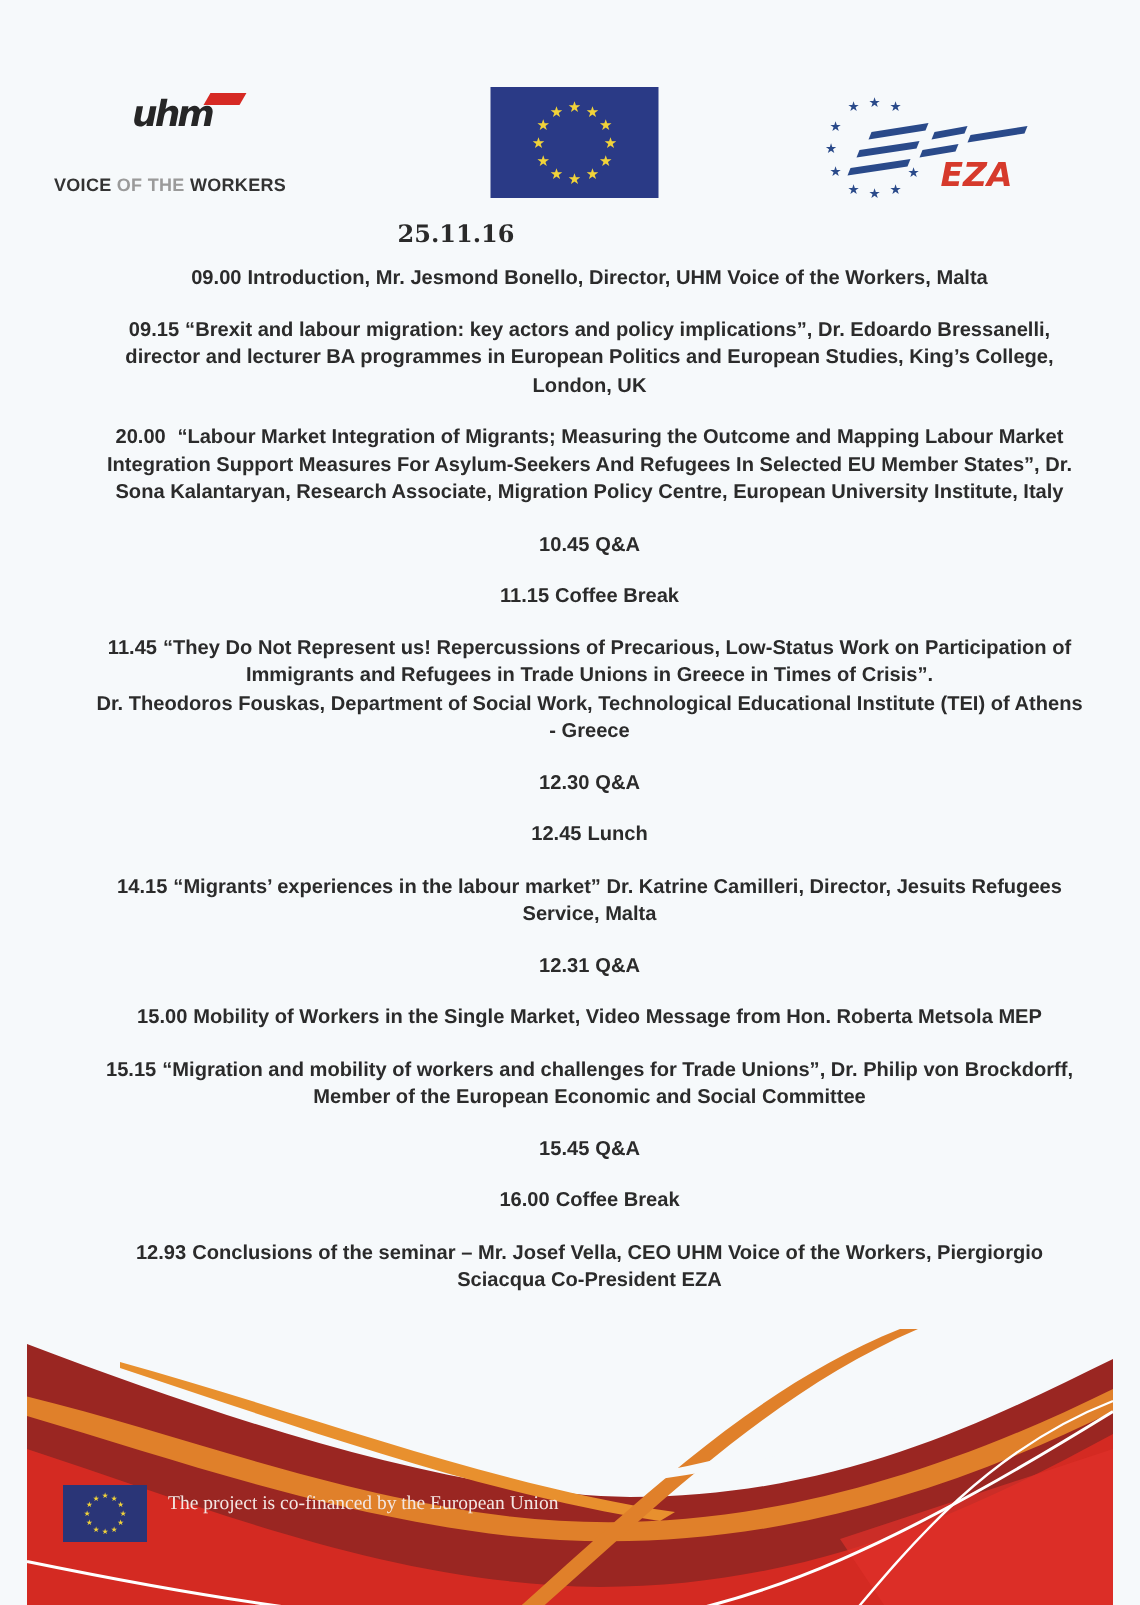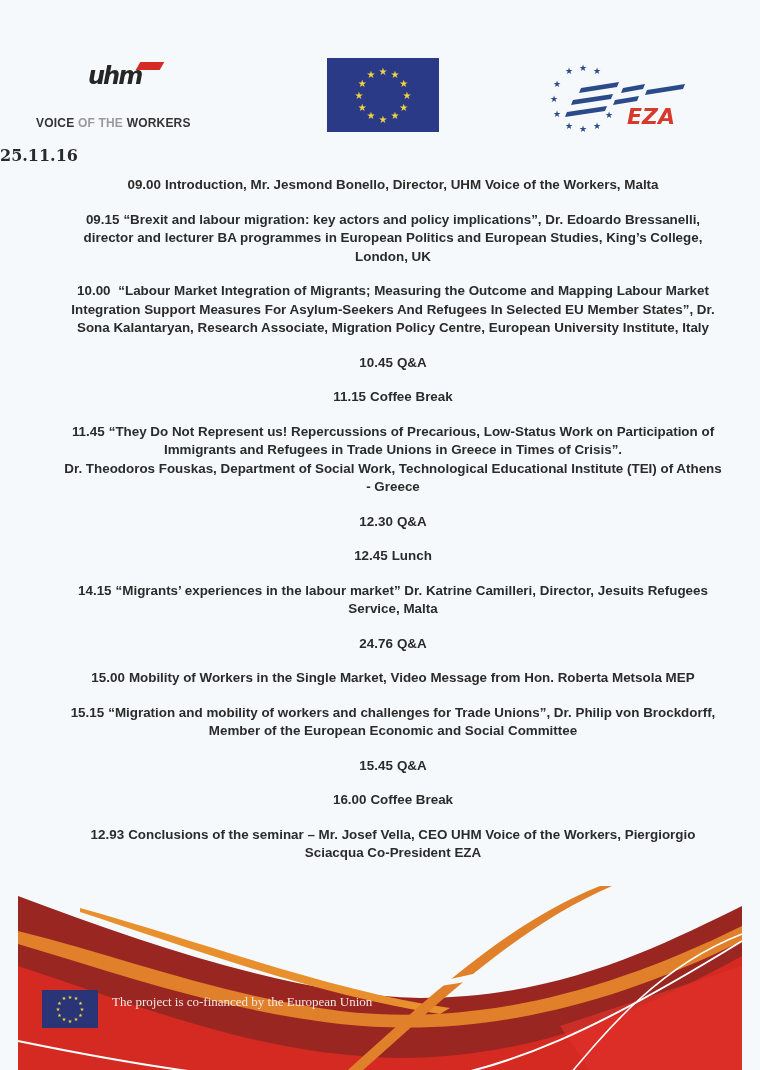--- a/index.html
+++ b/index.html
@@ -29,21 +29,21 @@
   .eu-flag {
     position: absolute; left: 327px; top: 58px; width: 112px; height: 74px;
     background: #2a3a86;
   }
   .eu-flag svg { width: 100%; height: 100%; display: block; }
 
   .eza-logo { position: absolute; left: 545px; top: 60px; width: 150px; height: 75px; }
   .eza-logo svg { width: 100%; height: 100%; display: block; }
 
   .date {
-    position: absolute; left: 0; width: 608px; top: 146px; text-align: left;
+    position: absolute; left: 0; width: 608px; top: 146px; text-align: center;
     font-family: "DejaVu Serif", serif; font-weight: bold; font-size: 16px; color: #2a2a2a;
   }
 
   .agenda {
     position: absolute; left: 63px; top: 176px; width: 660px;
     font-family: "Liberation Sans", sans-serif; font-weight: bold;
     font-size: 13.4px; line-height: 18.5px; color: #2b2b2b;
   }
   .agenda-item { margin: 0 0 16px 0; text-align: center; }
   .agenda-time { margin-right: 4px; }
@@ -111,28 +111,28 @@
       <text x="82" y="64" fill="#d63a2c" font-family="DejaVu Sans, sans-serif" font-weight="bold" font-style="italic" font-size="22">EZA</text>
     </svg>
   </div>
 
   <div class="date">25.11.16</div>
 </div>
 
 <div class="agenda" id="agenda">
     <div class="agenda-item"><span class="agenda-time">09.00</span><span>Introduction, Mr. Jesmond Bonello, Director, UHM Voice of the Workers, Malta</span></div>
     <div class="agenda-item"><span class="agenda-time">09.15</span><span>“Brexit and labour migration: key actors and policy implications”, Dr. Edoardo Bressanelli, director and lecturer BA programmes in European Politics and European Studies, King’s College, London, UK</span></div>
-    <div class="agenda-item"><span class="agenda-time">10.00</span><span> “Labour Market Integration of Migrants; Measuring the Outcome and Mapping Labour Market Integration Support Measures For Asylum-Seekers And Refugees In Selected EU Member States”, Dr. Sona Kalantaryan, Research Associate, Migration Policy Centre, European University Institute, Italy</span></div>
+    <div class="agenda-item"><span class="agenda-time">20.00</span><span> “Labour Market Integration of Migrants; Measuring the Outcome and Mapping Labour Market Integration Support Measures For Asylum-Seekers And Refugees In Selected EU Member States”, Dr. Sona Kalantaryan, Research Associate, Migration Policy Centre, European University Institute, Italy</span></div>
     <div class="agenda-item"><span class="agenda-time">10.45</span><span>Q&amp;A</span></div>
     <div class="agenda-item"><span class="agenda-time">11.15</span><span>Coffee Break</span></div>
     <div class="agenda-item"><span class="agenda-time">11.45</span><span>“They Do Not Represent us! Repercussions of Precarious, Low-Status Work on Participation of Immigrants and Refugees in Trade Unions in Greece in Times of Crisis”.</span><br><span>Dr. Theodoros Fouskas, Department of Social Work, Technological Educational Institute (TEI) of Athens - Greece</span></div>
     <div class="agenda-item"><span class="agenda-time">12.30</span><span>Q&amp;A</span></div>
     <div class="agenda-item"><span class="agenda-time">12.45</span><span>Lunch</span></div>
     <div class="agenda-item"><span class="agenda-time">14.15</span><span>“Migrants’ experiences in the labour market” Dr. Katrine Camilleri, Director, Jesuits Refugees Service, Malta</span></div>
-    <div class="agenda-item"><span class="agenda-time">24.76</span><span>Q&amp;A</span></div>
+    <div class="agenda-item"><span class="agenda-time">12.31</span><span>Q&amp;A</span></div>
     <div class="agenda-item"><span class="agenda-time">15.00</span><span>Mobility of Workers in the Single Market, Video Message from Hon. Roberta Metsola MEP</span></div>
     <div class="agenda-item"><span class="agenda-time">15.15</span><span>“Migration and mobility of workers and challenges for Trade Unions”, Dr. Philip von Brockdorff, Member of the European Economic and Social Committee</span></div>
     <div class="agenda-item"><span class="agenda-time">15.45</span><span>Q&amp;A</span></div>
     <div class="agenda-item"><span class="agenda-time">16.00</span><span>Coffee Break</span></div>
     <div class="agenda-item"><span class="agenda-time">12.93</span><span>Conclusions of the seminar – Mr. Josef Vella, CEO UHM Voice of the Workers, Piergiorgio Sciacqua Co-President EZA</span></div>
   </div>
 
 <div class="footer">
   <svg viewBox="0 0 760 210" preserveAspectRatio="none">
     <path d="M18,10 C150,60 300,110 420,112 C560,112 660,60 742,20 L742,200 L18,200 Z" fill="#9a2622"></path>

